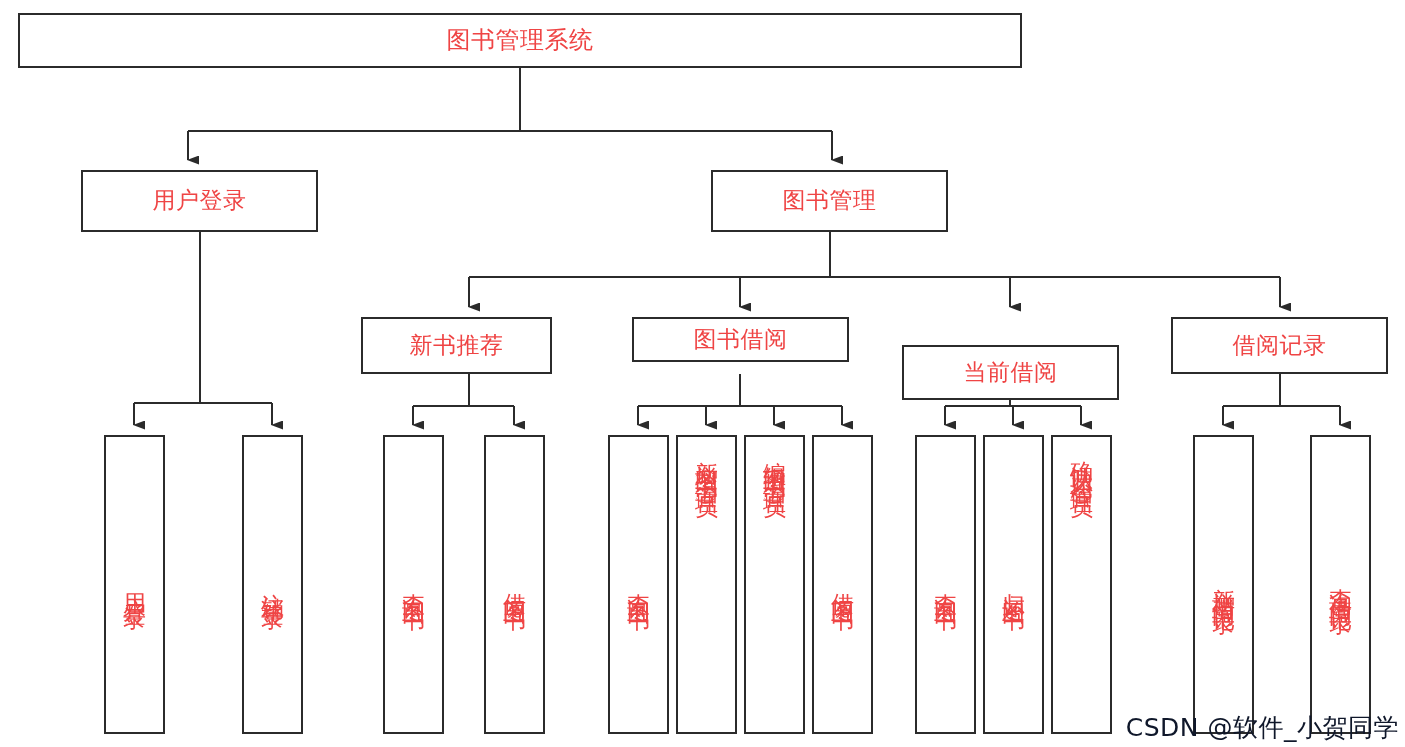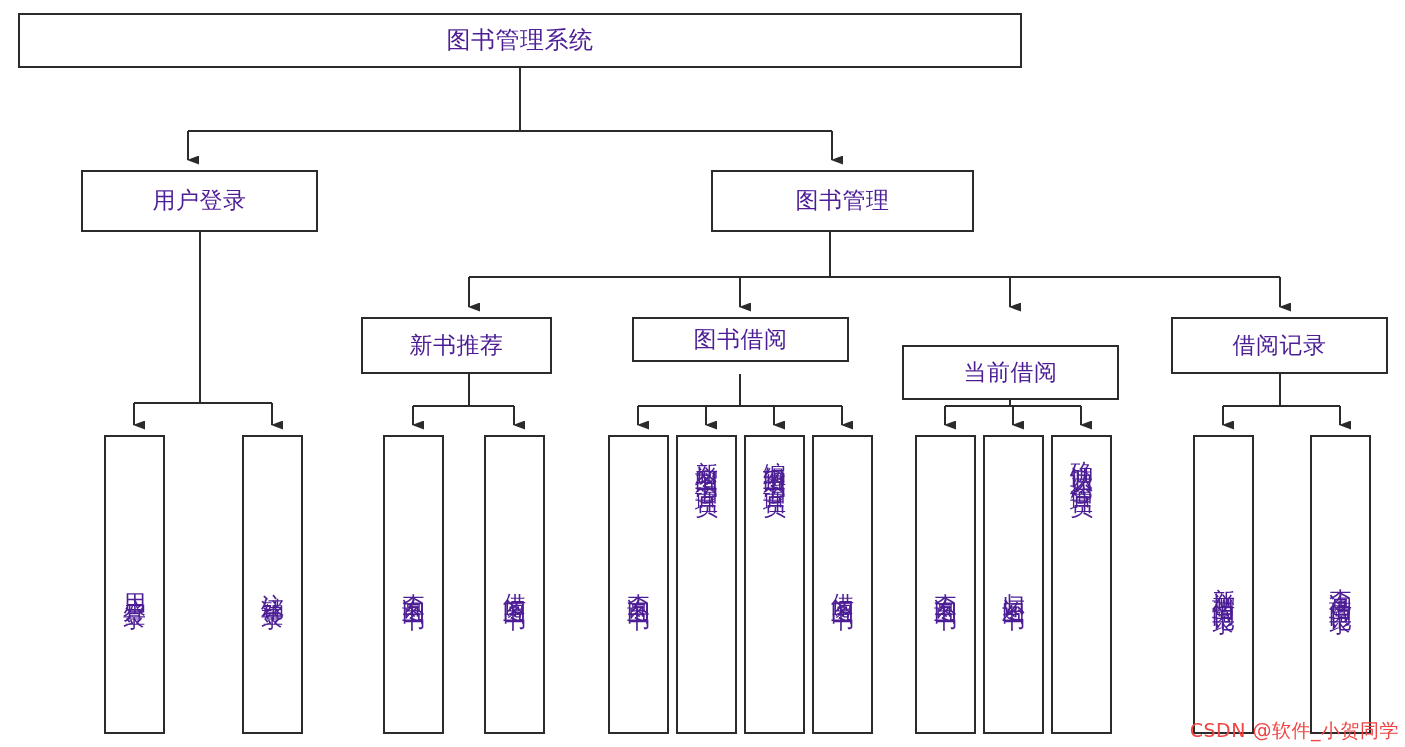--- a/index.html
+++ b/index.html
@@ -30,21 +30,21 @@
     position: absolute;
     box-sizing: border-box;
     background: #ffffff;
     border: 2px solid #2b2b2b;
     display: flex;
     align-items: center;
     justify-content: center;
     overflow: hidden;
   }
   .node-label {
-    color: #4c1d95;
+    color: #ef4444;
     line-height: 1.12;
     text-align: left;
     white-space: pre;
     letter-spacing: 0.5px;
   }
   .h-node .node-label {
     font-size: 23px;
   }
   .root-node .node-label {
     font-size: 24px;
@@ -61,22 +61,22 @@
     line-height: 1;
     display: block;
   }
   .v-node.pad-mid {
     align-items: center;
   }
   .watermark {
     position: absolute;
     right: 6px;
     bottom: 3px;
-    font-size: 19px;
-    color: #ef4444;
+    font-size: 25px;
+    color: #0f172a;
     letter-spacing: 0.5px;
     white-space: nowrap;
     font-family: "DejaVu Sans", "Liberation Sans", sans-serif;
   }
 </style>
 </head>
 <body>
 
 <div id="diagram-root">
 
@@ -133,21 +133,21 @@
   </svg>
 
   <div class="node-box root-node h-node" style="left:18px; top:13px; width:1004px; height:55px;">
     <span class="node-label">图书管理系统</span>
   </div>
 
   <div class="node-box h-node" style="left:81px; top:170px; width:237px; height:62px;">
     <span class="node-label">用户登录</span>
   </div>
 
-  <div class="node-box h-node" style="left:711px; top:170px; width:263px; height:62px;">
+  <div class="node-box h-node" style="left:711px; top:170px; width:237px; height:62px;">
     <span class="node-label">图书管理</span>
   </div>
 
   <div class="node-box h-node" style="left:361px; top:317px; width:191px; height:57px;">
     <span class="node-label">新书推荐</span>
   </div>
 
   <div class="node-box h-node" style="left:632px; top:317px; width:217px; height:45px;">
     <span class="node-label">图书借阅</span>
   </div>

